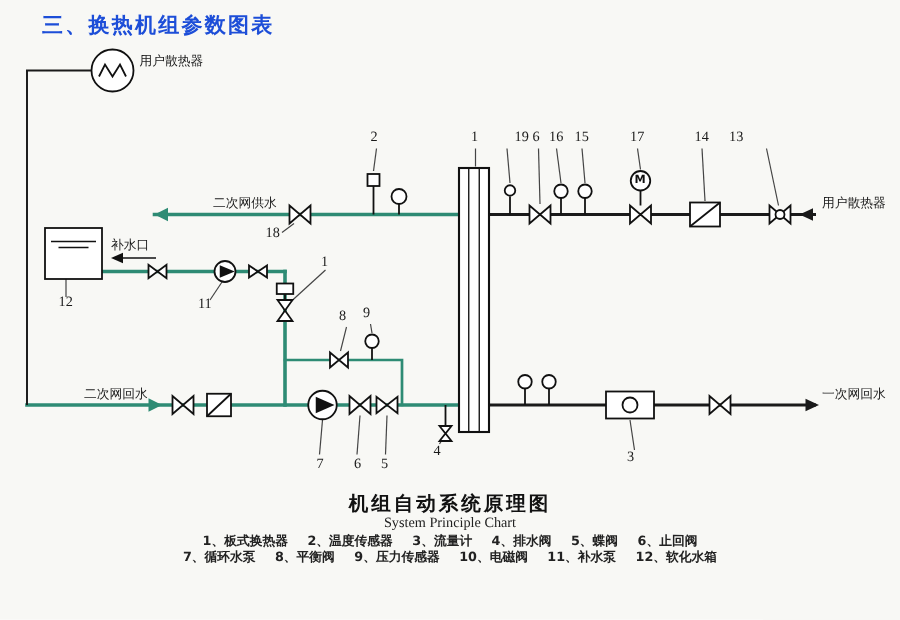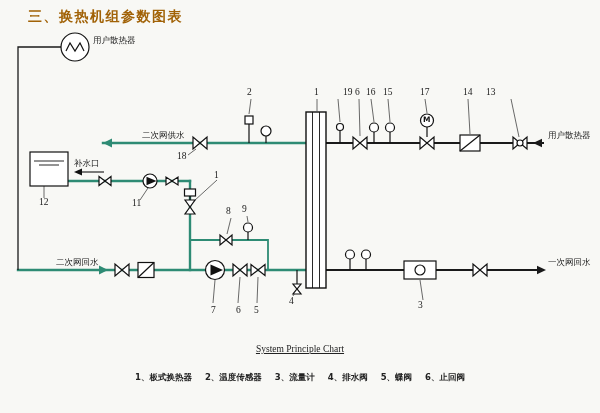--- a/index.html
+++ b/index.html
@@ -1,29 +1,29 @@
 <!DOCTYPE html>
 <html style="--sec: #2e8b74; --pri: #1a1a1a; --bg: #f8f8f5;"><head>
 <meta charset="utf-8">
 <style>
   html,body{margin:0;padding:0;}
   .stage{position:relative;width:600px;height:413px;background:var(--bg,#f8f8f5);
          font-family:"DejaVu Sans",sans-serif;overflow:hidden;}
   .stage svg{position:absolute;left:0;top:0;}
   .title{position:absolute;left:28px;top:8px;font-size:14px;font-weight:bold;
-         color:#a16207;letter-spacing:1.5px;}
+         color:#1d4ed8;letter-spacing:1.5px;}
   .lbl{position:absolute;white-space:nowrap;color:#1a1a1a;}
   .cn{font-size:8.5px;}
   .num{font-family:"Liberation Serif","DejaVu Serif",serif;font-size:9.5px;}
   .m-label{position:absolute;font-size:7.5px;font-weight:bold;color:#111;}
   .f-title{position:absolute;left:0;right:0;top:327px;text-align:center;
            font-size:13px;font-weight:bold;letter-spacing:2px;color:#111;}
   .f-sub{position:absolute;left:0;right:0;top:344px;text-align:center;
-         font-size:9.5px;font-family:"Liberation Serif","DejaVu Serif",serif;color:#222;text-decoration:underline;}
-  .legend{position:absolute;left:0;right:0;top:356px;text-align:center;color:#222;margin-top:16px;}
+         font-size:9.5px;font-family:"Liberation Serif","DejaVu Serif",serif;color:#222;}
+  .legend{position:absolute;left:0;right:0;top:356px;text-align:center;color:#222;}
   .legend-row{font-size:8.5px;font-weight:bold;line-height:11px;}
   .legend-item{display:inline-block;margin:0 5px;}
   .sec-stroke path{stroke:var(--sec,#2e8b74);}
   .sec-fill polygon{fill:var(--sec,#2e8b74);}
 </style>
 </head>
 <body>
 
 <div class="stage">
 
@@ -169,26 +169,35 @@
   <div class="lbl num" style="left:132px;top:198px">11</div>
   <div class="lbl num" style="left:39px;top:197px">12</div>
   <div class="lbl num" style="left:226px;top:206px">8</div>
   <div class="lbl num" style="left:242px;top:204px">9</div>
   <div class="lbl num" style="left:211px;top:305px">7</div>
   <div class="lbl num" style="left:236px;top:305px">6</div>
   <div class="lbl num" style="left:254px;top:305px">5</div>
   <div class="lbl num" style="left:289px;top:296px">4</div>
   <div class="lbl num" style="left:418px;top:300px">3</div>
 
+  <div class="f-title">机组自动系统原理图</div>
   <div class="f-sub">System Principle Chart</div>
 
   <div class="legend">
     <div class="legend-row">
       <span class="legend-item">1、板式换热器</span>
       <span class="legend-item">2、温度传感器</span>
       <span class="legend-item">3、流量计</span>
       <span class="legend-item">4、排水阀</span>
       <span class="legend-item">5、蝶阀</span>
       <span class="legend-item">6、止回阀</span>
     </div>
+    <div class="legend-row">
+      <span class="legend-item">7、循环水泵</span>
+      <span class="legend-item">8、平衡阀</span>
+      <span class="legend-item">9、压力传感器</span>
+      <span class="legend-item">10、电磁阀</span>
+      <span class="legend-item">11、补水泵</span>
+      <span class="legend-item">12、软化水箱</span>
+    </div>
   </div>
 
 </div>
 
 </body></html>

